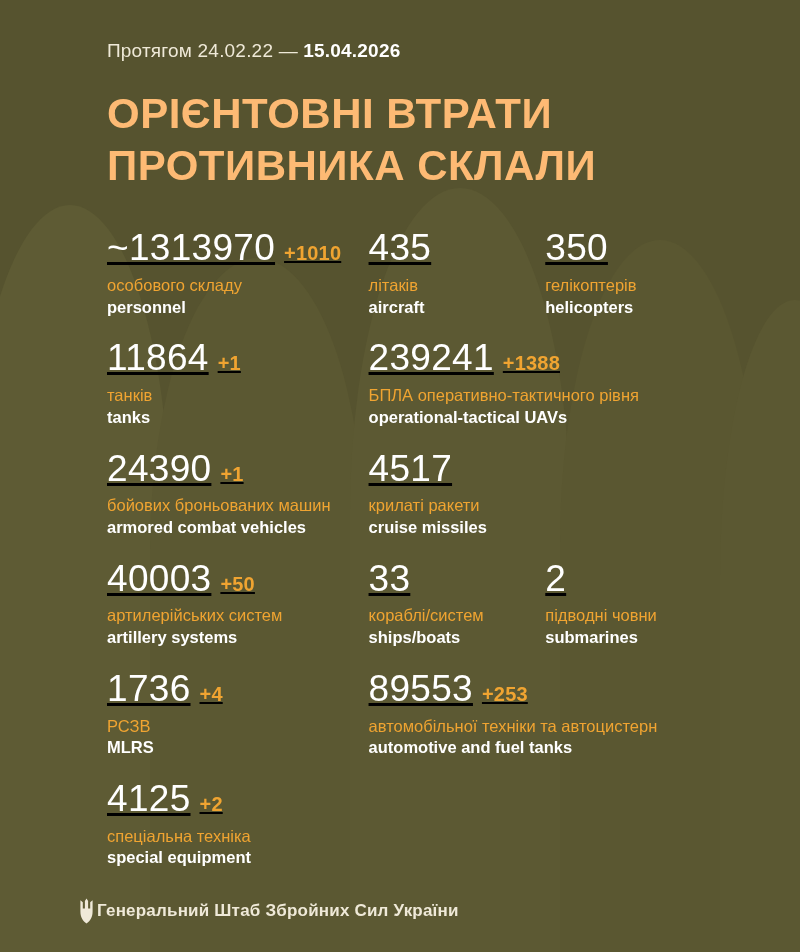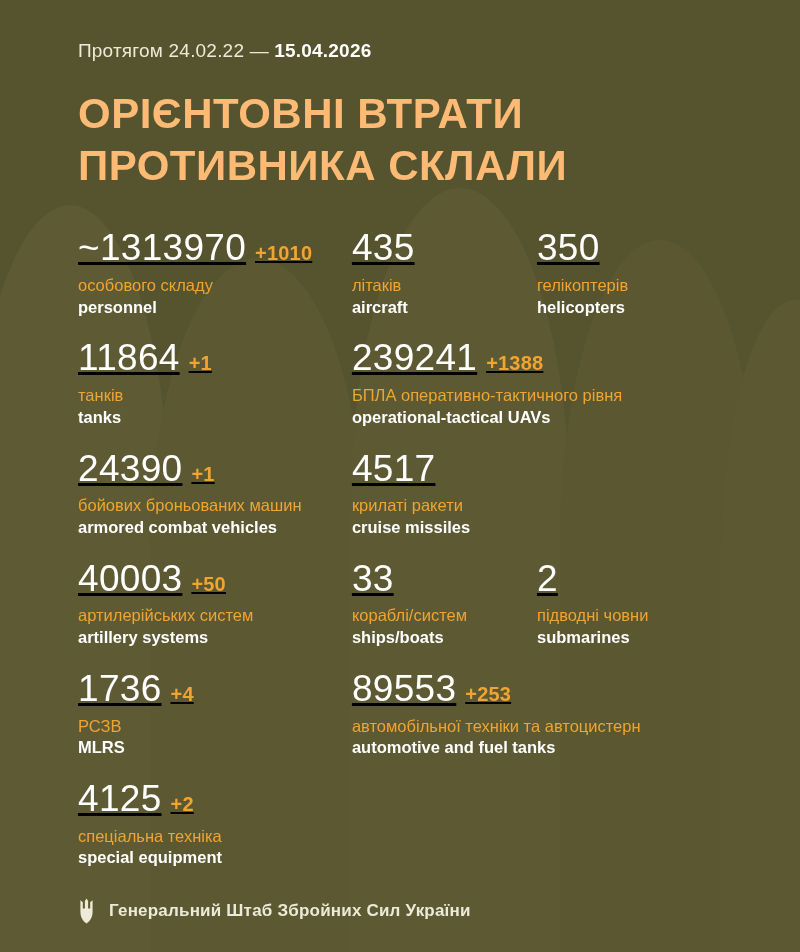--- a/index.html
+++ b/index.html
@@ -9,20 +9,21 @@
     background: #5d5a36;
     font-family: "Liberation Sans", sans-serif;
     overflow: hidden;
   }
   .poster {
     position: relative;
     width: 800px;
     height: 952px;
     background: #56532f;
     overflow: hidden;
+    padding-left: 29px;
   }
   
   .bg-arches {
     position: absolute;
     inset: 0;
     pointer-events: none;
   }
   .arch {
     position: absolute;
     background: #5e5b34;
@@ -106,21 +107,21 @@
     font-weight: 700;
     line-height: 1.25;
   }
 
   .footer {
     position: absolute;
     left: 78px;
     bottom: 28px;
     display: flex;
     align-items: center;
-    gap: 14px;
+    gap: 2px;
     z-index: 3;
   }
   .emblem { width: 17px; height: 26px; flex: 0 0 auto; }
   .footer-text {
     color: #efe9d8;
     font-size: 17px;
     font-weight: 700;
     letter-spacing: .2px;
   }
 </style>

